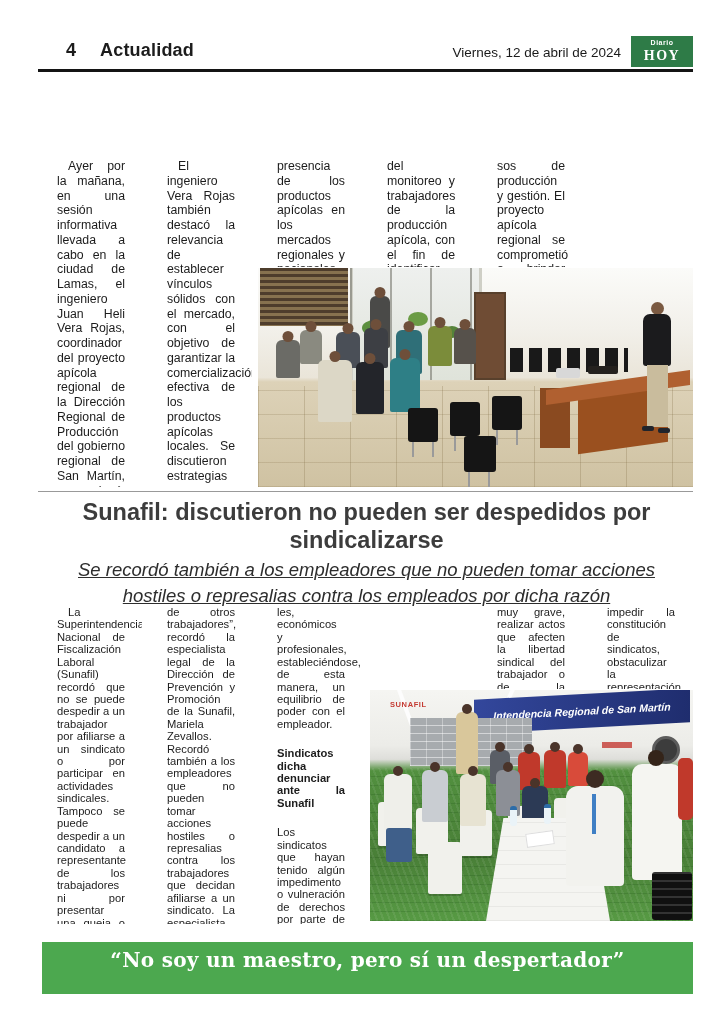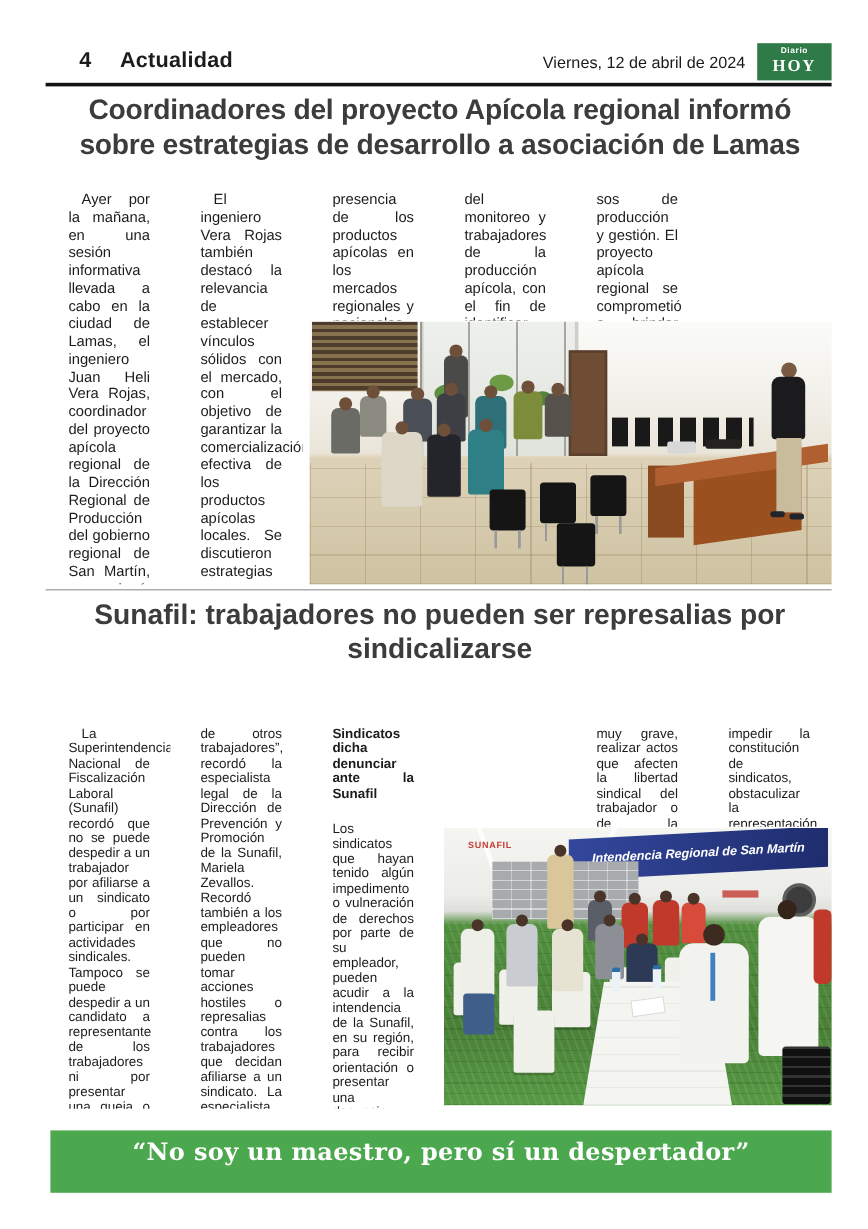--- a/index.html
+++ b/index.html
@@ -121,21 +121,20 @@
     <span class="pagenum">4</span>
     <span class="section">Actualidad</span>
     <span class="date">Viernes, 12 de abril de 2024</span>
     <div class="logo">
       <span class="t">Diario</span>
       <span class="m">HOY</span>
     </div>
   </div>
   <div class="rule"></div>
 
-  <div class="h1">Coordinadores del proyecto Apícola regional informó sobre estrategias de desarrollo a asociación de Lamas</div>
 
   <section class="art1">
     <div class="col c0">
         <p class="pi">Ayer por la mañana, en una sesión informativa llevada a cabo en la ciudad de Lamas, el ingeniero Juan Heli Vera Rojas, coordinador del proyecto apícola regional de la Dirección Regional de Producción del gobierno regional de San Martín, proporcionó detalles importantes a la asociación de apicultores locales.</p>
         <p class="pi">Durante la reunión, se discutieron aspectos cruciales para el fortalecimiento y la expansión de la industria apícola en la región. Uno de los puntos principales tratados fue la necesidad de mejorar la asociatividad entre los apicultores, con el fin de</p>
       </div>
     <div class="col c1">
         <p class="pi">El ingeniero Vera Rojas también destacó la relevancia de establecer vínculos sólidos con el mercado, con el objetivo de garantizar la comercialización efectiva de los productos apícolas locales. Se discutieron estrategias para mejorar la</p>
       </div>
     <div class="col c2">
@@ -183,31 +182,35 @@
         <div class="abs m1-torso"></div>
         <div class="abs m1-legs"></div>
         <div class="abs m1-shoe" style="left:2px;top:124px;"></div>
         <div class="abs m1-shoe" style="left:18px;top:126px;"></div>
       </div>
     </div>
   </section>
 
   <div class="sep"></div>
 
-  <div class="h2">Sunafil: trabajadores no pueden ser represalias por sindicalizarse</div>
+  <div class="h2">Sunafil: discutieron no pueden ser despedidos por sindicalizarse</div>
+  <div class="subhead">
+    <span>Se recordó también a los empleadores que no pueden tomar acciones hostiles o represalias contra los empleados por dicha razón</span>
+  </div>
 
   <section class="art2">
     <div class="col c0">
         <p class="pi">La Superintendencia Nacional de Fiscalización Laboral (Sunafil) recordó que no se puede despedir a un trabajador por afiliarse a un sindicato o por participar en actividades sindicales. Tampoco se puede despedir a un candidato a representante de los trabajadores ni por presentar una queja o participar en un proceso contra el empleador. A esta figura se le denomina ‘Despido nulo’, es decir, no es válido.</p>
         <p class="pi">“La libertad sindical es la facultad con la que cuentan los trabajadores para crear, organizar, afiliarse o desafiliarse a sindicatos, federaciones o confederaciones, de forma libre y sin injerencias</p>
       </div>
     <div class="col c1">
         <p>de otros trabajadores”, recordó la especialista legal de la Dirección de Prevención y Promoción de la Sunafil, Mariela Zevallos. Recordó también a los empleadores que no pueden tomar acciones hostiles o represalias contra los trabajadores que decidan afiliarse a un sindicato. La especialista mencionó que los sindicatos de las empresas están compuestos por un mínimo de 20 trabajadores y que son organizaciones que buscan la defensa y la promoción de sus intereses socia-</p>
       </div>
     <div class="col c2">
+        <p>les, económicos y profesionales, estableciéndose, de esta manera, un equilibrio de poder con el empleador.</p>
         <p class="pb">Sindicatos dicha denunciar ante la Sunafil</p>
         <p>Los sindicatos que hayan tenido algún impedimento o vulneración de derechos por parte de su empleador, pueden acudir a la intendencia de la Sunafil, en su región, para recibir orientación o presentar una denuncia. También lo pueden hacer descargando del Play Store, el aplicativo móvil ‘Sunafil en tus Manos’, para que puedan realizar el trámite desde su celular. Una vez realizada la denuncia, se les asignará un inspector que estará a cargo de la actuación inspectiva.</p>
       </div>
     <div class="col c4">
         <p>muy grave, realizar actos que afecten la libertad sindical del trabajador o de la organización, tales como impedir la libre afiliación o promover la desafiliación,</p>
       </div>
     <div class="col c5">
         <p>impedir la constitución de sindicatos, obstaculizar la representación sindical, así como el ejercicio de derecho a huelga, entre otros.</p>
       </div>
 

